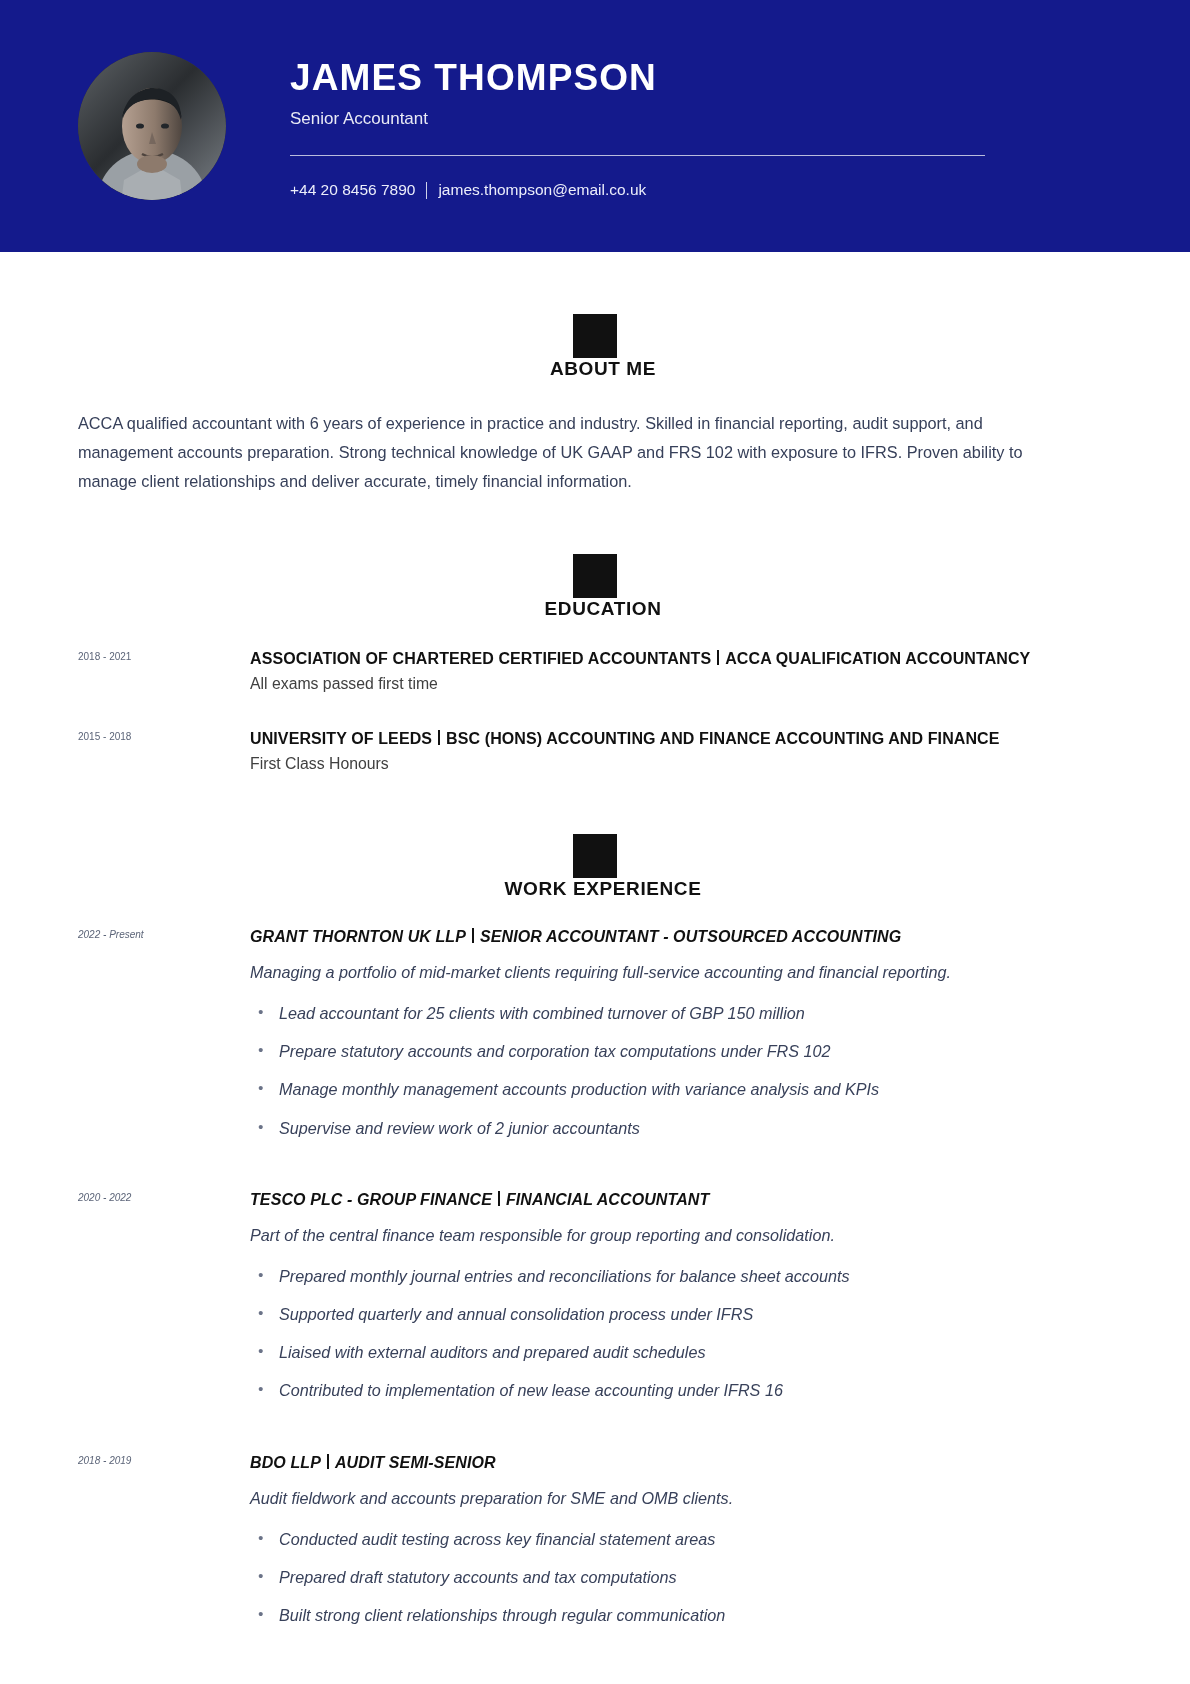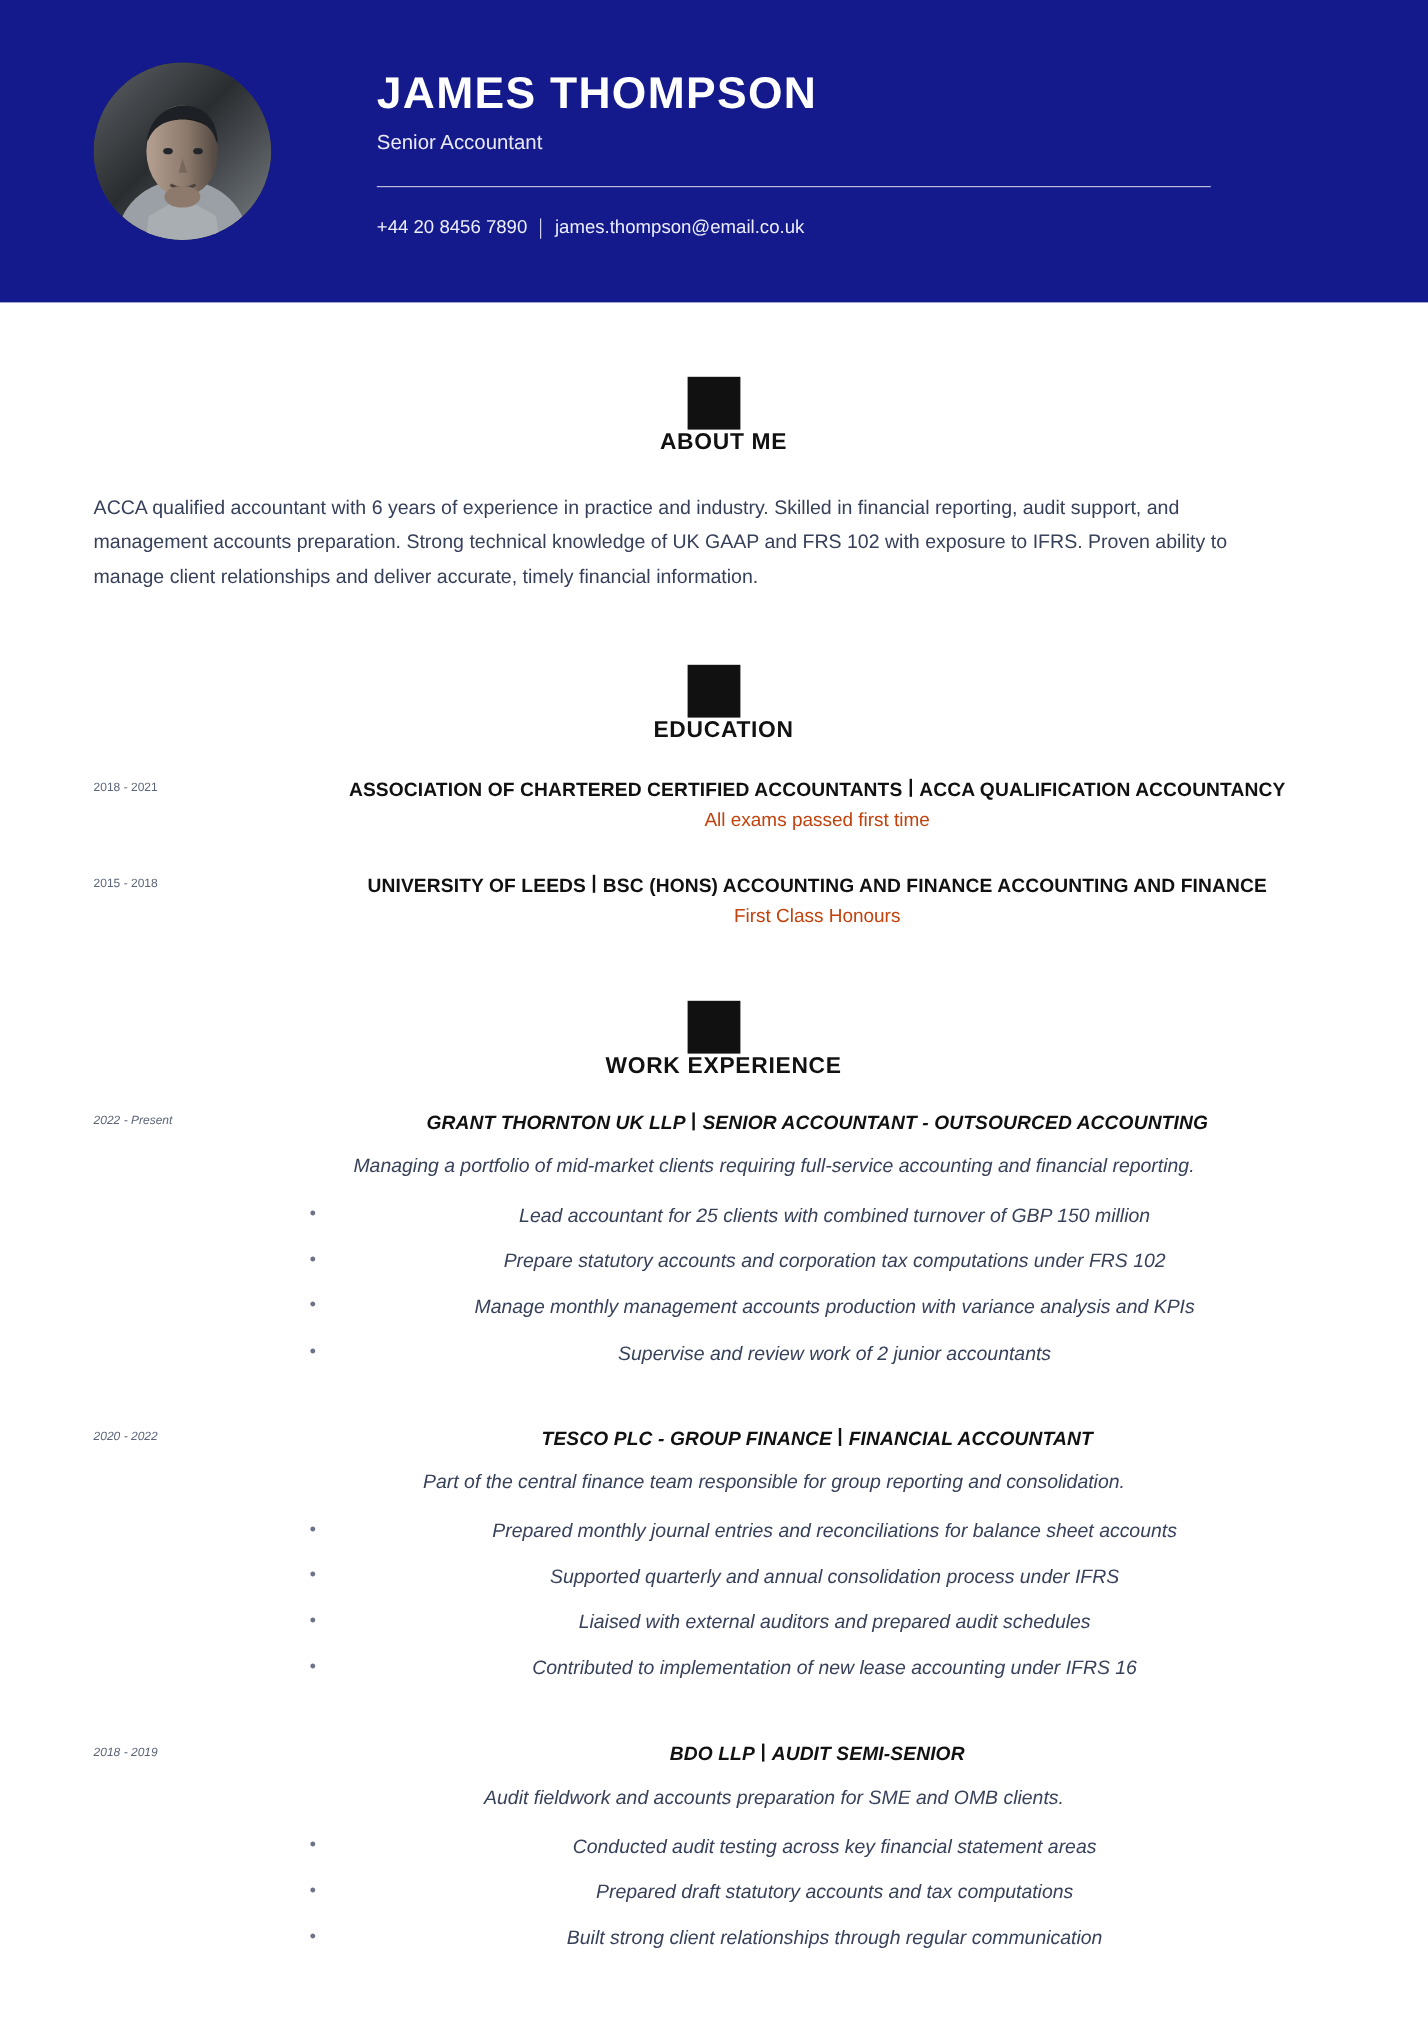--- a/index.html
+++ b/index.html
@@ -12,21 +12,20 @@
   .page { position:relative; width:1190px; height:1684px; background:#fff; overflow:hidden; }
 
   
   .header {
     position:relative;
     height:252px;
     background:#141a8c;
     display:flex;
     align-items:center;
     padding-left:78px;
-    gap:24px;
   }
   .avatar {
     width:148px; height:148px;
     border-radius:50%;
     flex:0 0 148px;
     overflow:hidden;
     position:relative;
     background:#3a3a3a;
   }
   .avatar svg { display:block; width:148px; height:148px; }
@@ -110,38 +109,38 @@
 
   
   .entry { display:flex; margin-top:0; }
   .entry-date {
     flex:0 0 172px;
     font-size:10px;
     color:#5b6478;
     padding-top:2px;
     line-height:1.5;
   }
-  .entry-body { flex:1 1 auto;text-align:center; }
+  .entry-body { flex:1 1 auto; }
   .entry-title {
     font-size:16px;
     font-weight:bold;
     color:#111111;
     line-height:1.48;
     letter-spacing:0.1px;
   }
   .entry-title .bar {
     display:inline-block;
     width:2px; height:15px;
     background:#111;
     margin:0 6px -1px 6px;
     vertical-align:baseline;
   }
   .entry-sub {
     font-size:15.8px;
-    color:#c2410c;
+    color:#404040;
     line-height:1.5;
     margin-top:1px;
   }
   .entry-desc {
     font-size:16.2px;
     color:#38415a;
     line-height:1.78;
     margin-top:10px;
     max-width:790px;
   }

